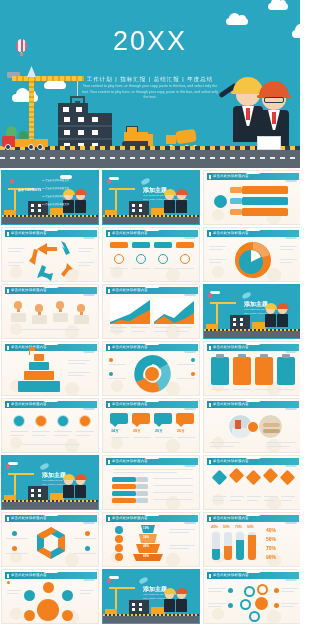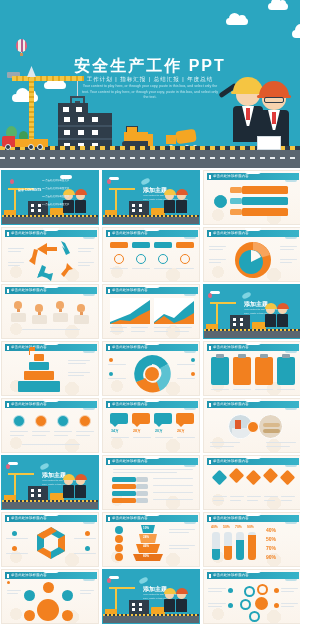--- a/index.html
+++ b/index.html
@@ -282,21 +282,21 @@
         <div class="helmet red"></div>
         <div class="glasses"></div>
       </div>
       <div class="body-suit">
         <div class="shirt"></div>
           <div class="tie"></div>
         <div class="paper"></div>
       </div>
     </div>
 
-    <div class="hero-sub">安全生产工作 PPT</div>
+    <div class="hero-title">20XX</div>
     <div class="hero-tags">工作计划 | 指标汇报 | 总结汇报 | 年度总结</div>
     <div class="hero-desc">Your content to play here, or through your copy, paste in this box, and select only the text. Your content to play here, or through your copy, paste in this box, and select only the text.</div>
   </div>
 
   <div class="grid">
 
     <div class="slide dark">
       <div class="mini-hero">
         <div class="mh-cloud" style="left:58px;top:4px;width:12px;height:4px;"></div>
         <div class="mh-ball"></div>

